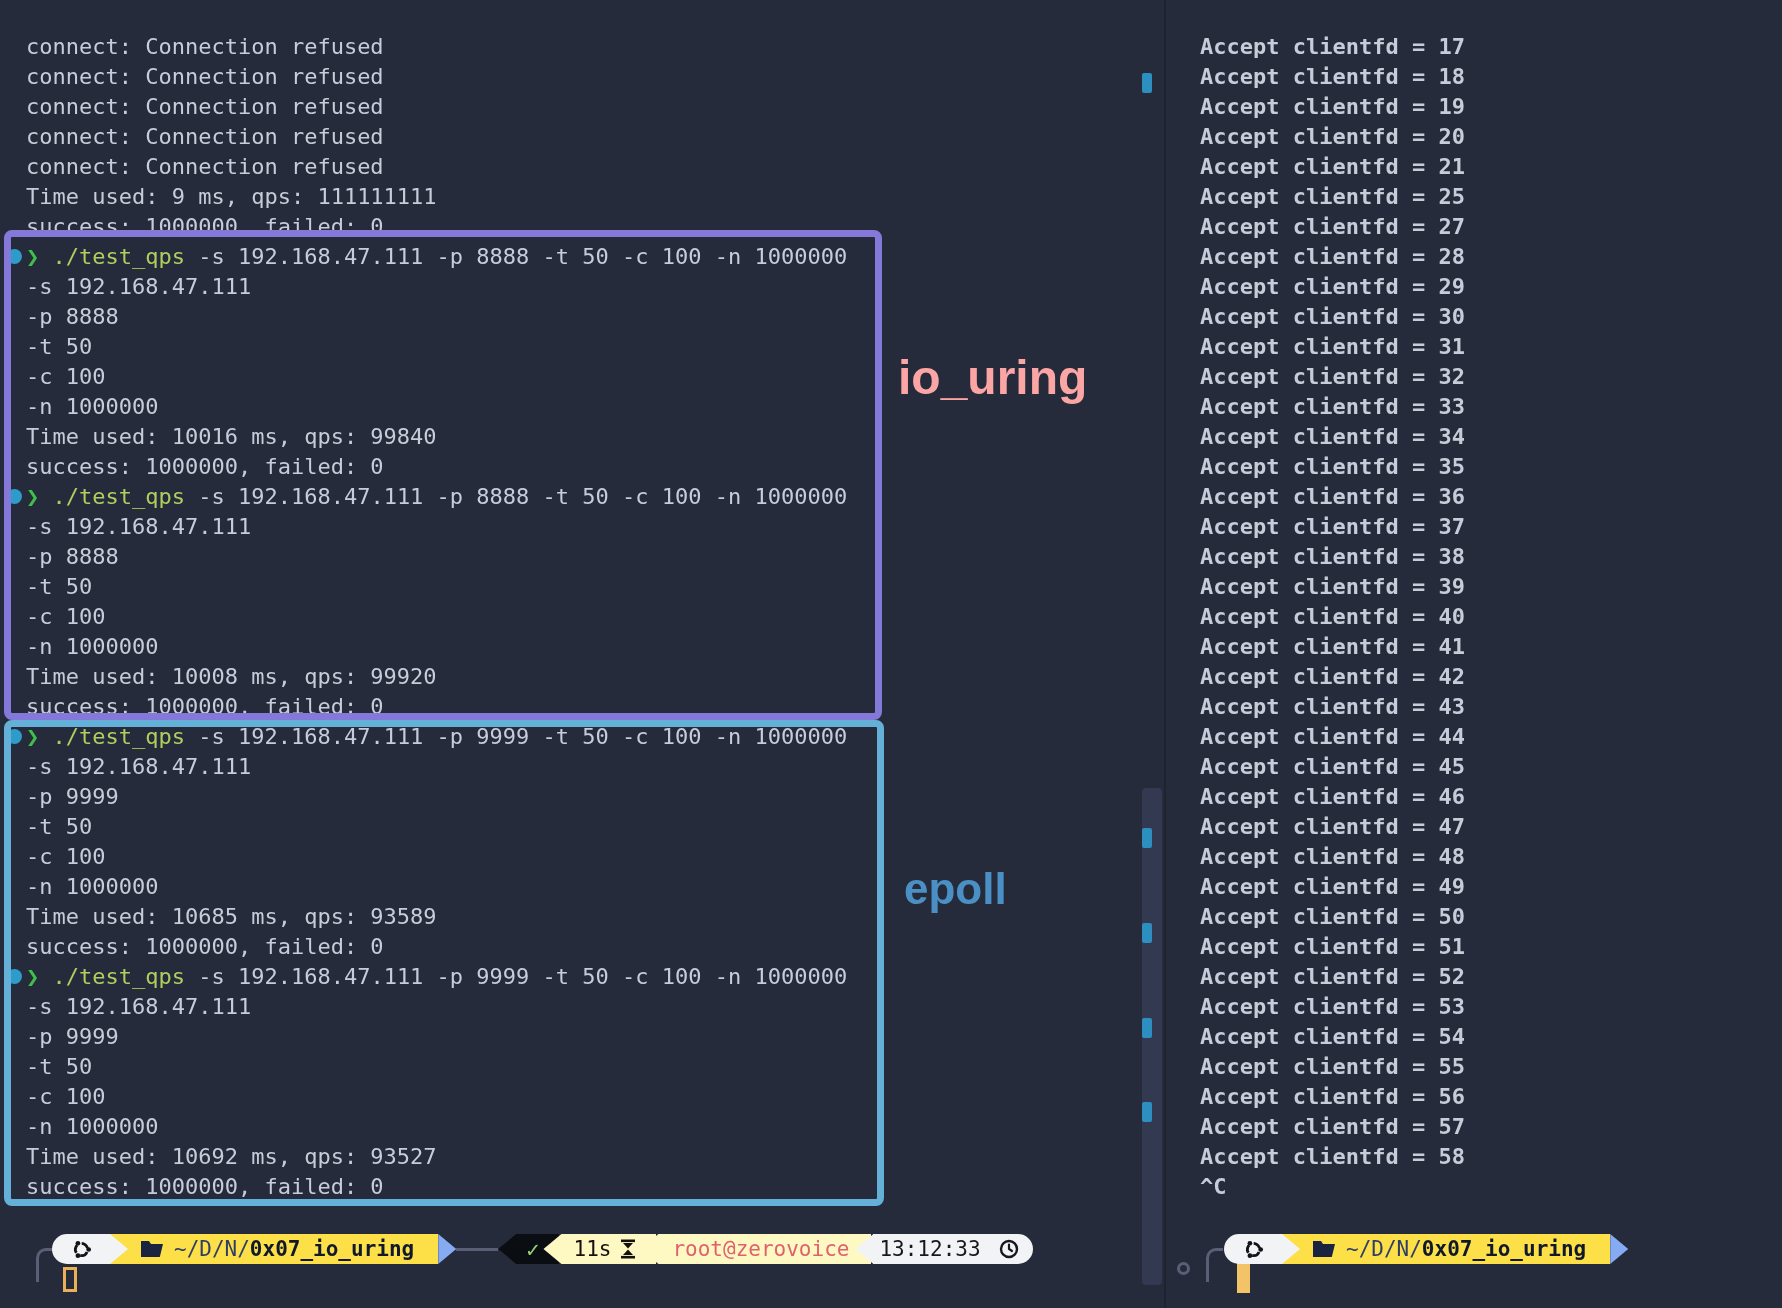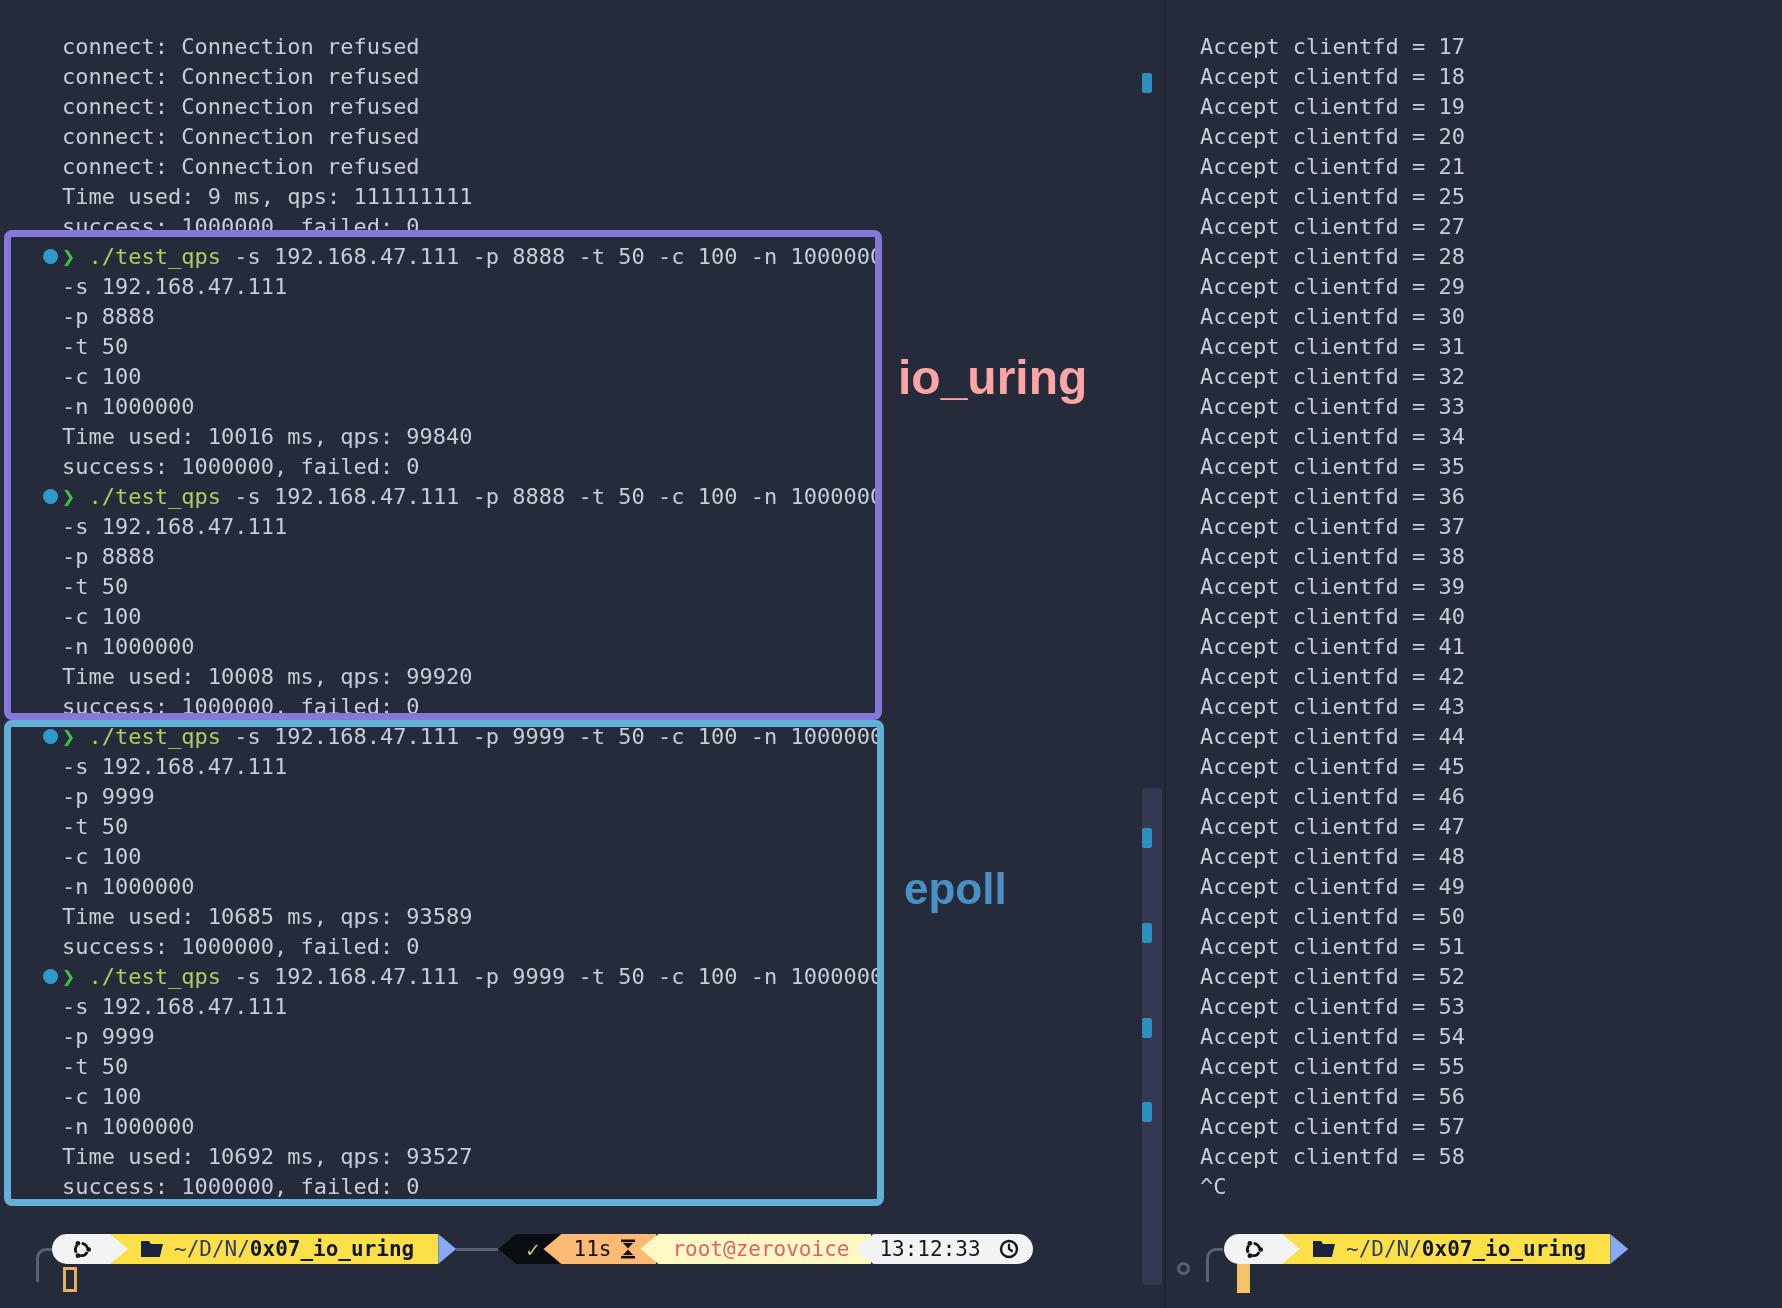--- a/index.html
+++ b/index.html
@@ -1,20 +1,20 @@
 <!DOCTYPE html>
 <html><head>
 <meta charset="utf-8">
 <style>
   html,body{margin:0;padding:0;width:1782px;height:1308px;overflow:hidden;background:#262b3c;}
   *{box-sizing:border-box;}
 
   
-  #left-pane{position:absolute;left:0;top:0;width:1164px;height:1132px;margin-left:36px;}
-  #right-pane{position:absolute;left:1166px;top:0;width:616px;height:964px;}
+  #left-pane{position:absolute;left:0;top:0;width:1164px;height:1132px;}
+  #right-pane{position:absolute;left:1166px;top:0;width:616px;height:964px;font-weight:bold;}
   .pane-content{position:absolute;left:0;top:0;right:0;padding:32px 0 0 26px;
     font-family:"DejaVu Sans Mono","Liberation Mono",monospace;font-size:22px;line-height:30px;
     color:#c7ccd9;white-space:pre;}
   #right-pane .pane-content{padding-left:34px;}
   .line{position:relative;height:30px;}
   .chev{color:#3fbf4c;font-weight:bold;}
   .cmd{color:#aecf5e;}
   .prompt-dot{position:absolute;left:-19px;top:7px;width:15px;height:15px;border-radius:50%;background:#2e9ccb;}
 
   
@@ -36,21 +36,21 @@
   #right-statusbar{left:1224px;}
   .seg{display:flex;align-items:center;position:relative;}
   .os-pill{background:#f2f3f5;border-radius:15px 0 0 15px;width:58px;justify-content:center;z-index:6;}
   .os-arrow{width:18px;background:#f2f3f5;clip-path:polygon(0 0,100% 50%,0 100%);z-index:6;}
   .path-seg{background:#fde047;margin-left:-18px;padding:0 24px 0 30px;z-index:5;color:#2f3e66;}
   .path-seg .bold-part{color:#10182c;font-weight:bold;}
   .path-arrow{width:18px;background:#86abf2;clip-path:polygon(0 0,100% 50%,0 100%);z-index:5;}
   .connector{align-self:center;height:3px;width:42px;background:#596075;}
   .ltip{clip-path:polygon(0 50%,18px 0,100% 0,100% 100%,18px 100%);}
   .check-seg{background:#0a0d12;padding:0 20px 0 28px;z-index:1;color:#95d273;font-weight:bold;font-size:22px;}
-  .dur-seg{background:#fdba74;margin-left:-16px;padding:0 20px 0 30px;z-index:2;color:#14100a;gap:9px;}
+  .dur-seg{background:#fef9c3;margin-left:-16px;padding:0 20px 0 30px;z-index:2;color:#14100a;gap:9px;}
   .user-seg{background:#fef9c3;margin-left:-16px;padding:0 22px 0 32px;z-index:3;color:#e0616e;}
   .time-tip{width:18px;background:#f2f3f5;clip-path:polygon(100% 0,100% 100%,0 50%);margin-left:-16px;z-index:4;}
   .time-body{background:#f2f3f5;border-radius:0 15px 15px 0;padding:0 14px 0 6px;z-index:4;color:#15181e;gap:18px;}
 
   
   .frame-corner{position:absolute;width:17px;height:34px;border-left:3px solid #596075;border-top:3px solid #596075;border-top-left-radius:10px;}
   #left-frame-corner{left:36px;top:1248px;}
   #right-frame-corner{left:1206px;top:1248px;}
   #right-frame-ring{position:absolute;left:1177px;top:1262px;width:13px;height:13px;border:3px solid #596075;border-radius:50%;}
 

